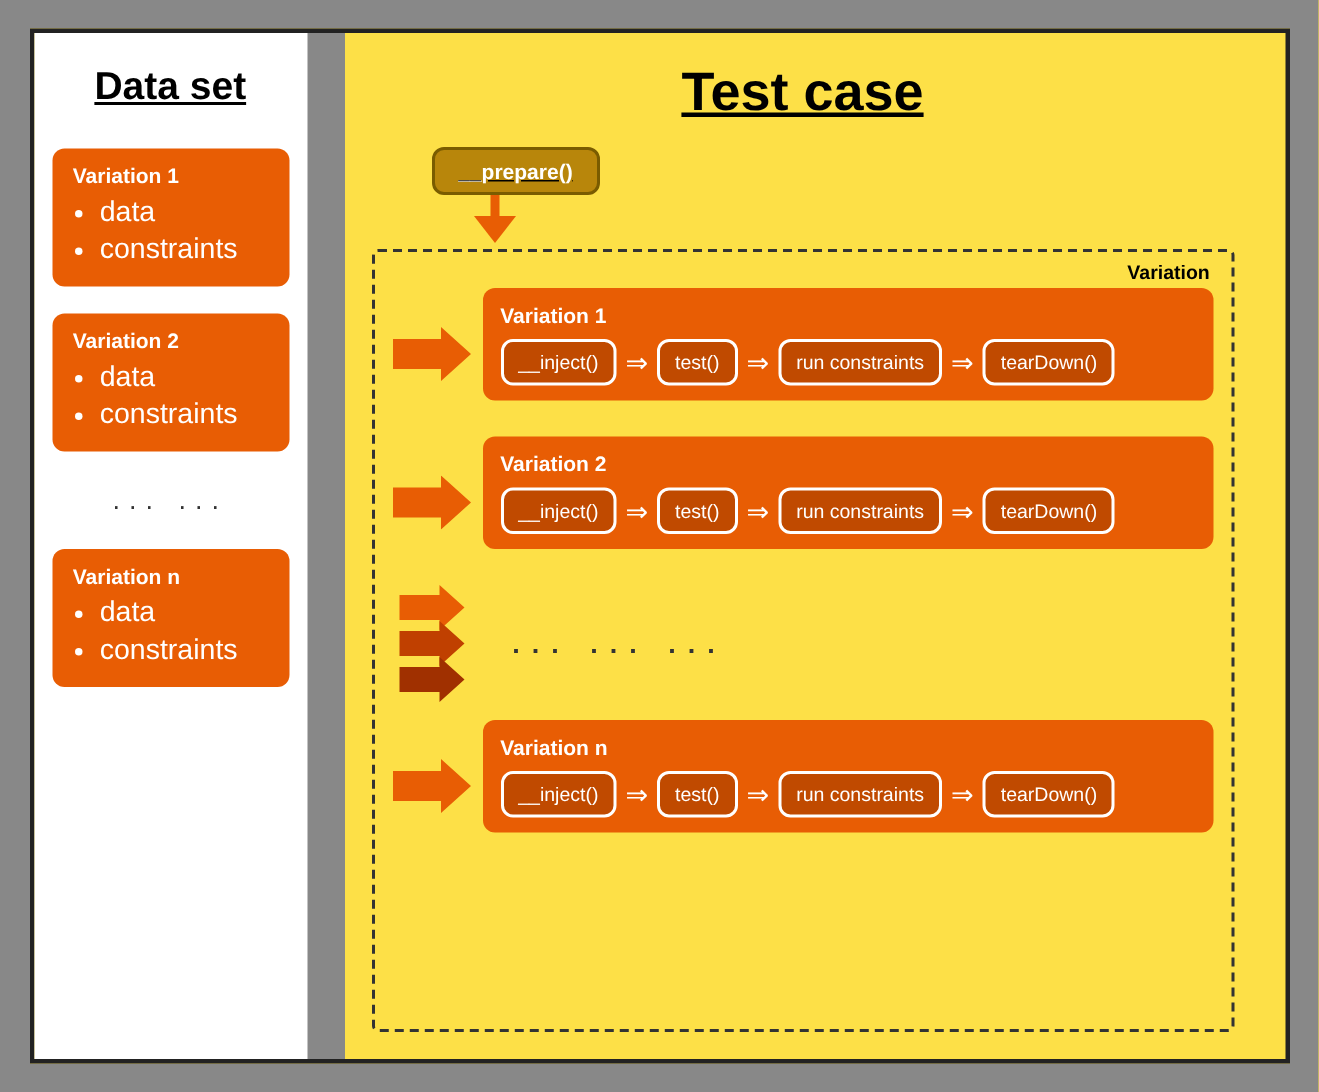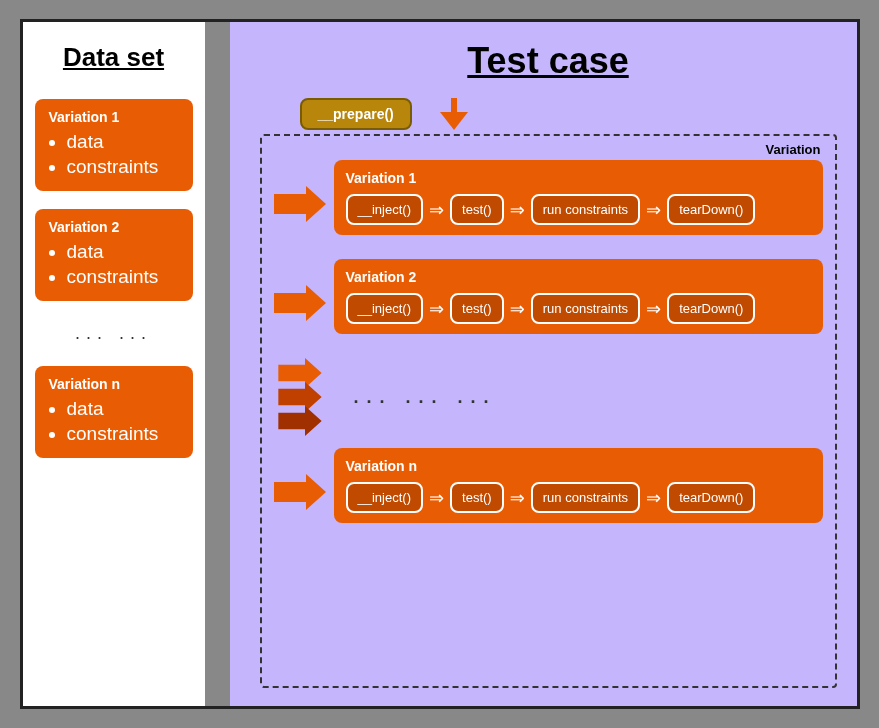--- a/index.html
+++ b/index.html
@@ -6,21 +6,21 @@
     body {
       background: #888;
       display: flex;
       justify-content: center;
       align-items: center;
       width: 879px;
       height: 728px;
       font-family: Arial, sans-serif;
     }
     .outer-container {
-      background: #c4b5fd;
+      background: #fde047;
       border: 3px solid #222;
       display: flex;
       flex-direction: row;
       width: 840px;
       min-height: 690px;
       position: relative;
     }
     
     .sidebar {
       background: #fff;
@@ -63,23 +63,22 @@
       font-size: 18px;
       color: #333;
       letter-spacing: 6px;
       padding: 4px 0;
     }
     
     .main-area {
       flex: 1;
       display: flex;
       flex-direction: column;
-      padding: 18px 20px 18px 18px;
+      padding: 18px 34px 18px 18px;
       position: relative;
-      margin-left: 12px;
     }
     .main-title {
       font-size: 36px;
       font-weight: bold;
       text-align: center;
       text-decoration: underline;
       margin-bottom: 16px;
     }
     .prepare-box {
       background: #b8860b;
@@ -173,21 +172,21 @@
         <li>constraints</li>
       </ul>
     </div>
   </div>
 
   <div style="width:22px; background:#888; min-height:100%; flex-shrink:0;"></div>
 
   <div class="main-area">
     <div class="main-title">Test case</div>
 
-    <div style="display:flex; flex-direction:row; align-items:flex-start; margin-left:40px; margin-bottom:4px;">
+    <div style="display:flex; flex-direction:column; align-items:flex-start; margin-left:40px; margin-bottom:4px;text-decoration:underline;">
       <div class="prepare-box">__prepare()</div>
       <div style="display:flex; flex-direction:column; align-items:center; margin-left:28px;">
         <div style="width:6px; height:14px; background:#e85d04;"></div>
         <div style="width:0; height:0; border-left:14px solid transparent; border-right:14px solid transparent; border-top:18px solid #e85d04;"></div>
       </div>
     </div>
 
     <div class="variations-container">
       <div class="variations-label">Variation</div>
 

